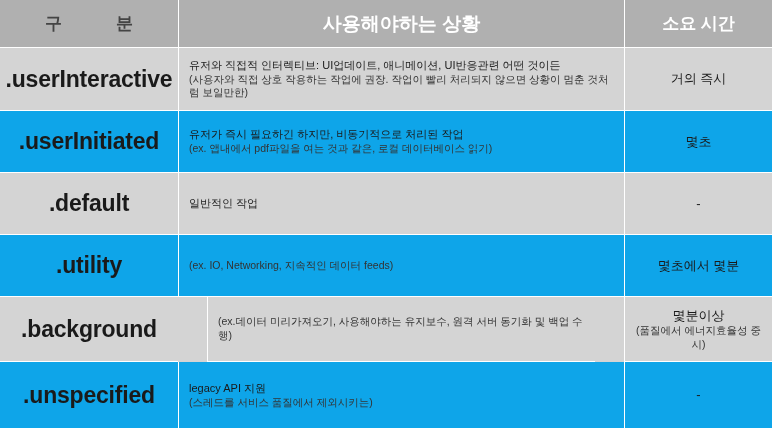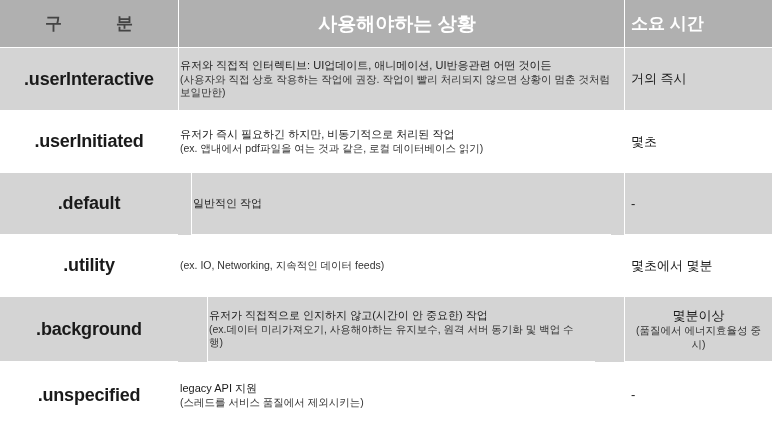--- a/index.html
+++ b/index.html
@@ -38,32 +38,32 @@
     align-items: center;
     justify-content: center;
     border-bottom: 1px solid #ffffff;
   }
   .col-sit {
     flex: 1 1 auto;
     box-sizing: border-box;
     display: flex;
     flex-direction: column;
     justify-content: center;
-    padding-left: 1px;
+    padding-left: 10px;
     padding-right: 10px;
     border-bottom: 1px solid #ffffff;
     border-left: 1px solid #ffffff;
   }
   .col-time {
     width: 148px;
     flex: 0 0 148px;
     box-sizing: border-box;
     display: flex;
     align-items: center;
-    justify-content: flex-start;
+    justify-content: center;
     text-align: center;
     padding: 0 6px;
     border-bottom: 1px solid #ffffff;
     border-left: 1px solid #ffffff;
   }
   .header-row .col-qbun,
   .header-row .col-sit,
   .header-row .col-time {
     border-bottom: 1px solid #ffffff;
   }
@@ -91,24 +91,24 @@
   }
   .header-time {
     font-size: 17px;
     font-weight: bold;
     color: #ffffff;
   }
   .body-row {
     background: #d4d4d4;
   }
   .body-row.alt {
-    background: #ffffff;
+    background: #0ea5e9;
   }
   .qos-name {
-    font-size: 18px;
+    font-size: 23px;
     font-weight: bold;
     color: #1a1a1a;
     text-align: center;
     letter-spacing: -0.2px;
   }
   .sit-main {
     font-size: 11px;
     color: #1a1a1a;
     line-height: 1.35;
   }
@@ -129,21 +129,21 @@
     line-height: 1.3;
   }
   .time-stack {
     display: flex;
     flex-direction: column;
     align-items: center;
     justify-content: center;
   }
   .r1 { height: 63px; }
   .r2 { height: 62px; }
-  .r3 { height: 62px; gap: 13px; }
+  .r3 { height: 62px; }
   .r4 { height: 62px; }
   .r5 { height: 65px; gap: 29px; }
   .r6 { height: 67px; }
 </style>
 </head>
 <body>
 
 <div class="table">
 
   <div class="row header-row">
@@ -217,21 +217,20 @@
         <div class="time-text">몇초에서 몇분</div>
       </div>
     </div>
   </div>
 
   <div class="row body-row r5">
     <div class="col-qbun">
       <div class="qos-name">.background</div>
     </div>
     <div class="col-sit">
-      <div class="sit-main">유저가 직접적으로 인지하지 않고(시간이 안 중요한) 작업</div>
       <div class="sit-sub">(ex.데이터 미리가져오기, 사용해야하는 유지보수, 원격 서버 동기화 및 백업 수행)</div>
     </div>
     <div class="col-time">
       <div class="time-stack">
         <div class="time-text">몇분이상</div>
         <div class="time-sub">(품질에서 에너지효율성 중시)</div>
       </div>
     </div>
   </div>
 

